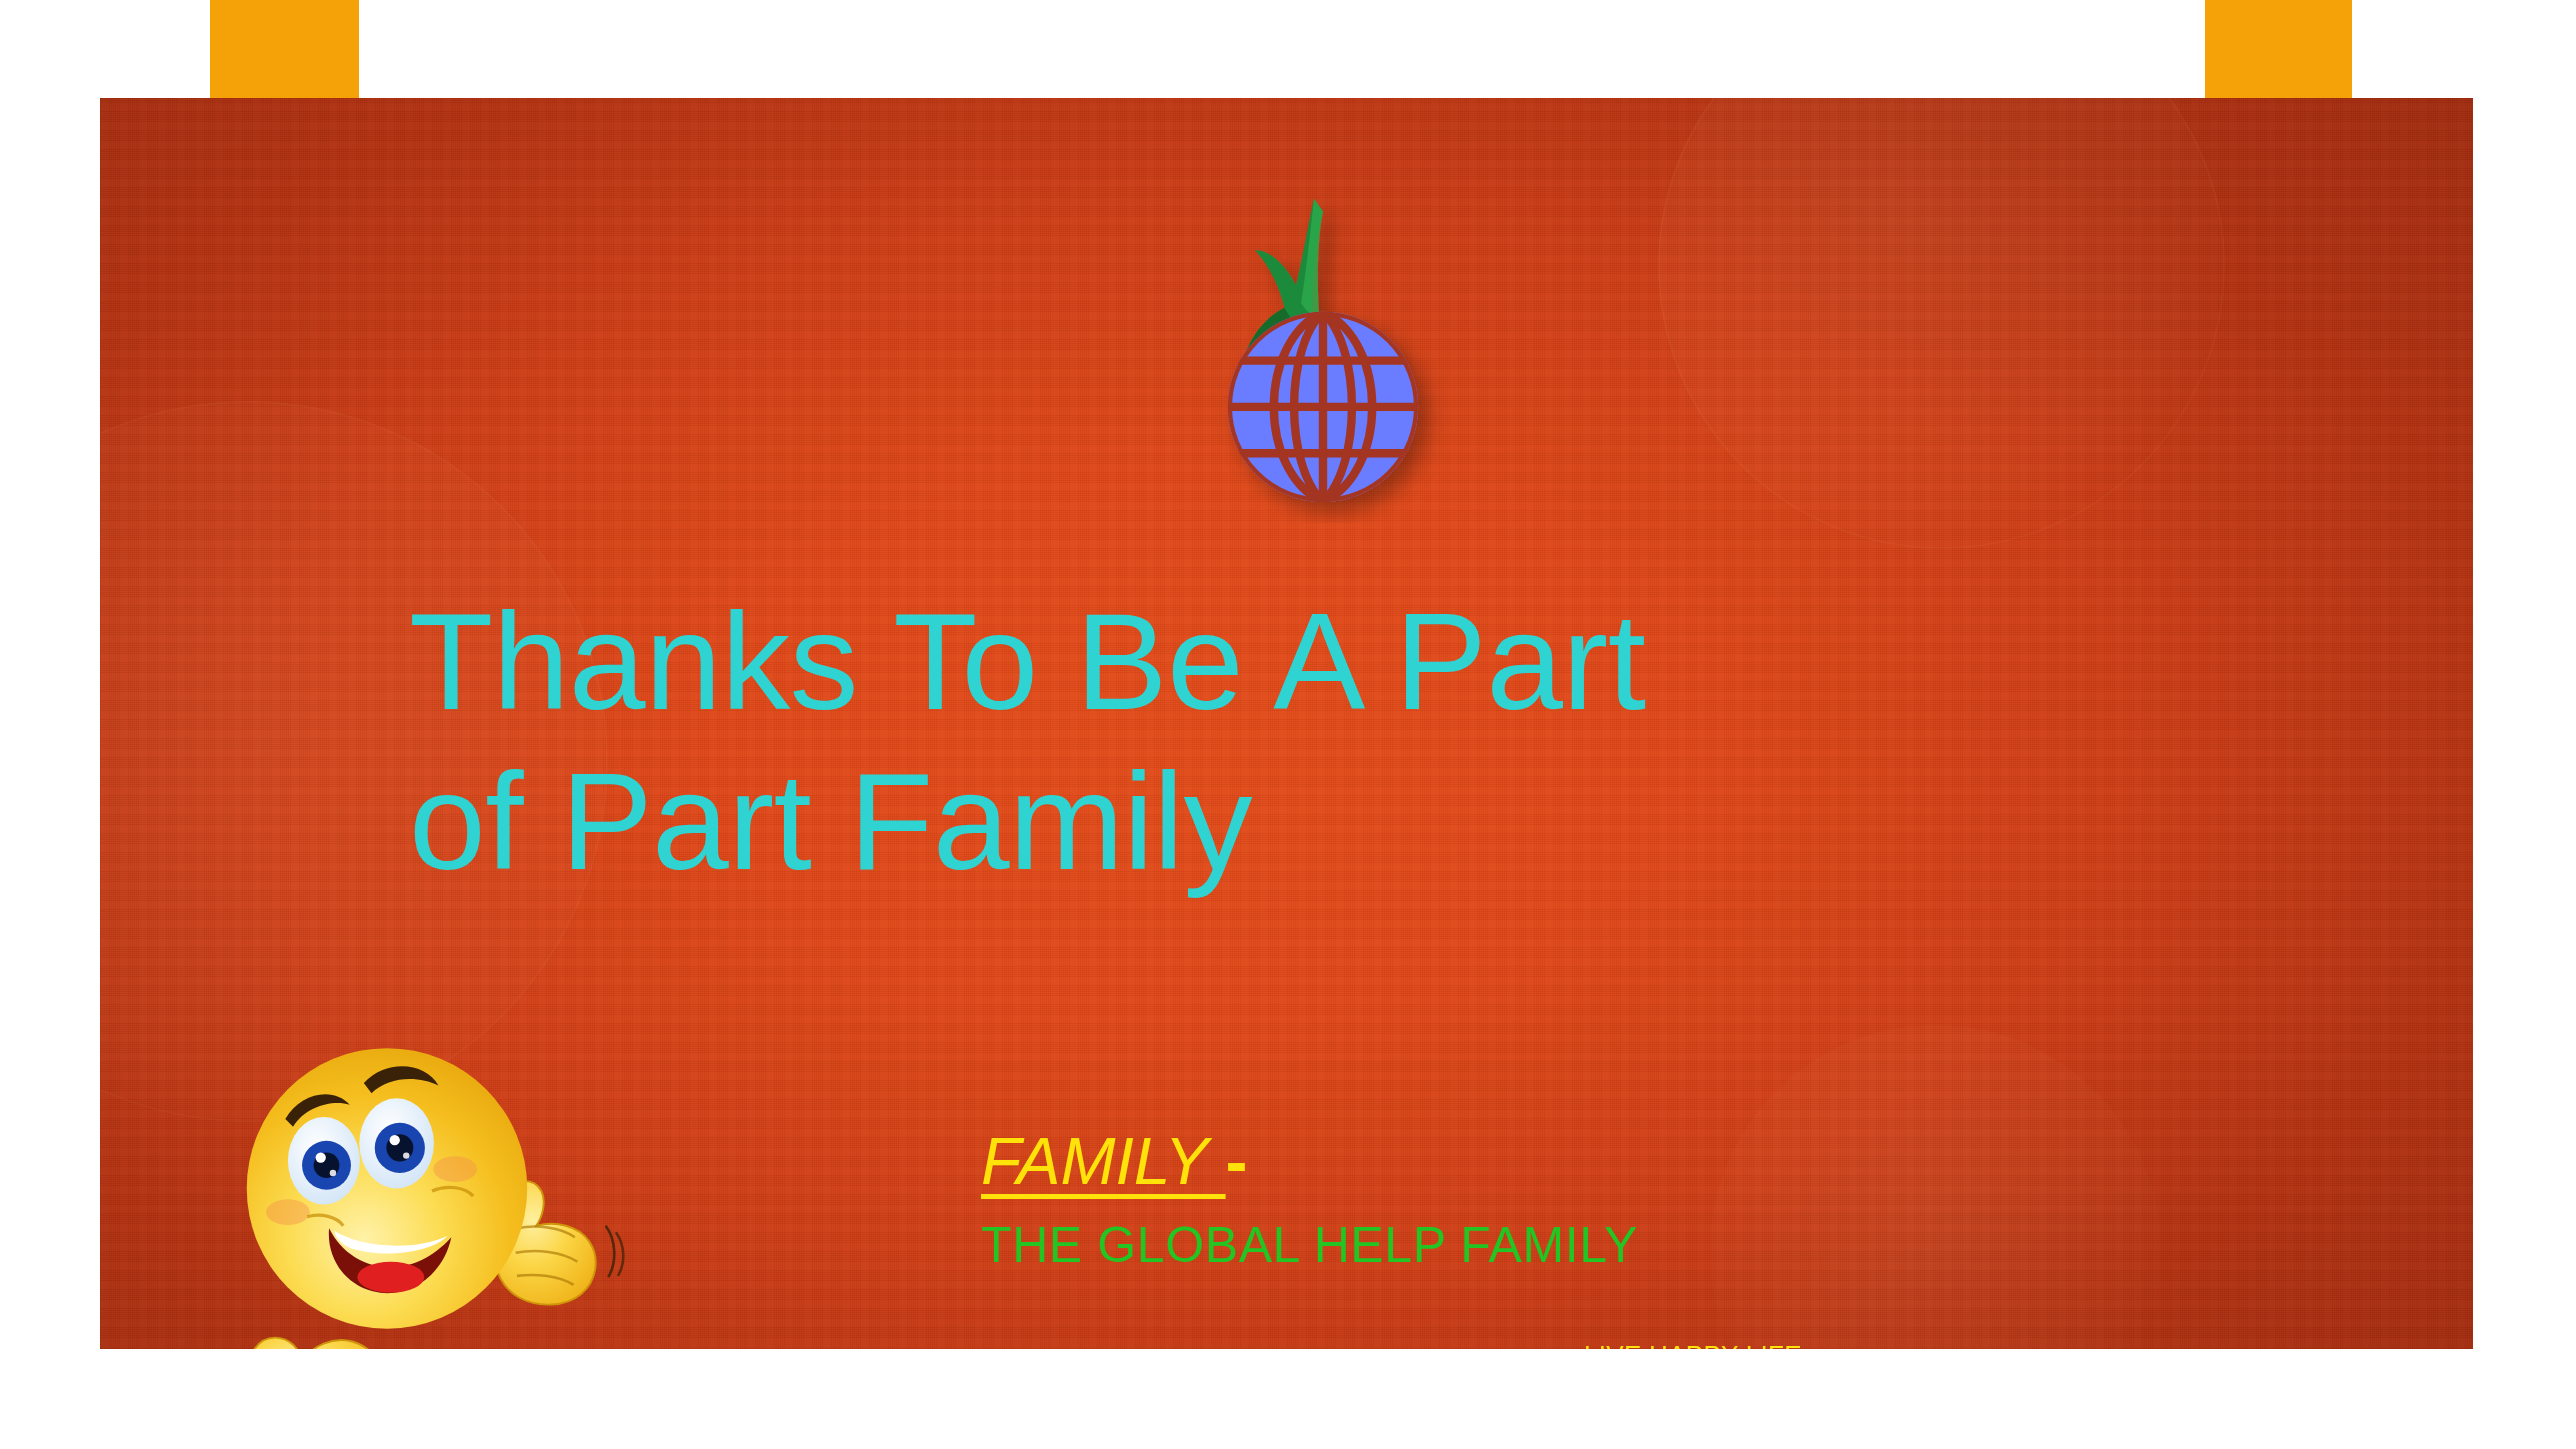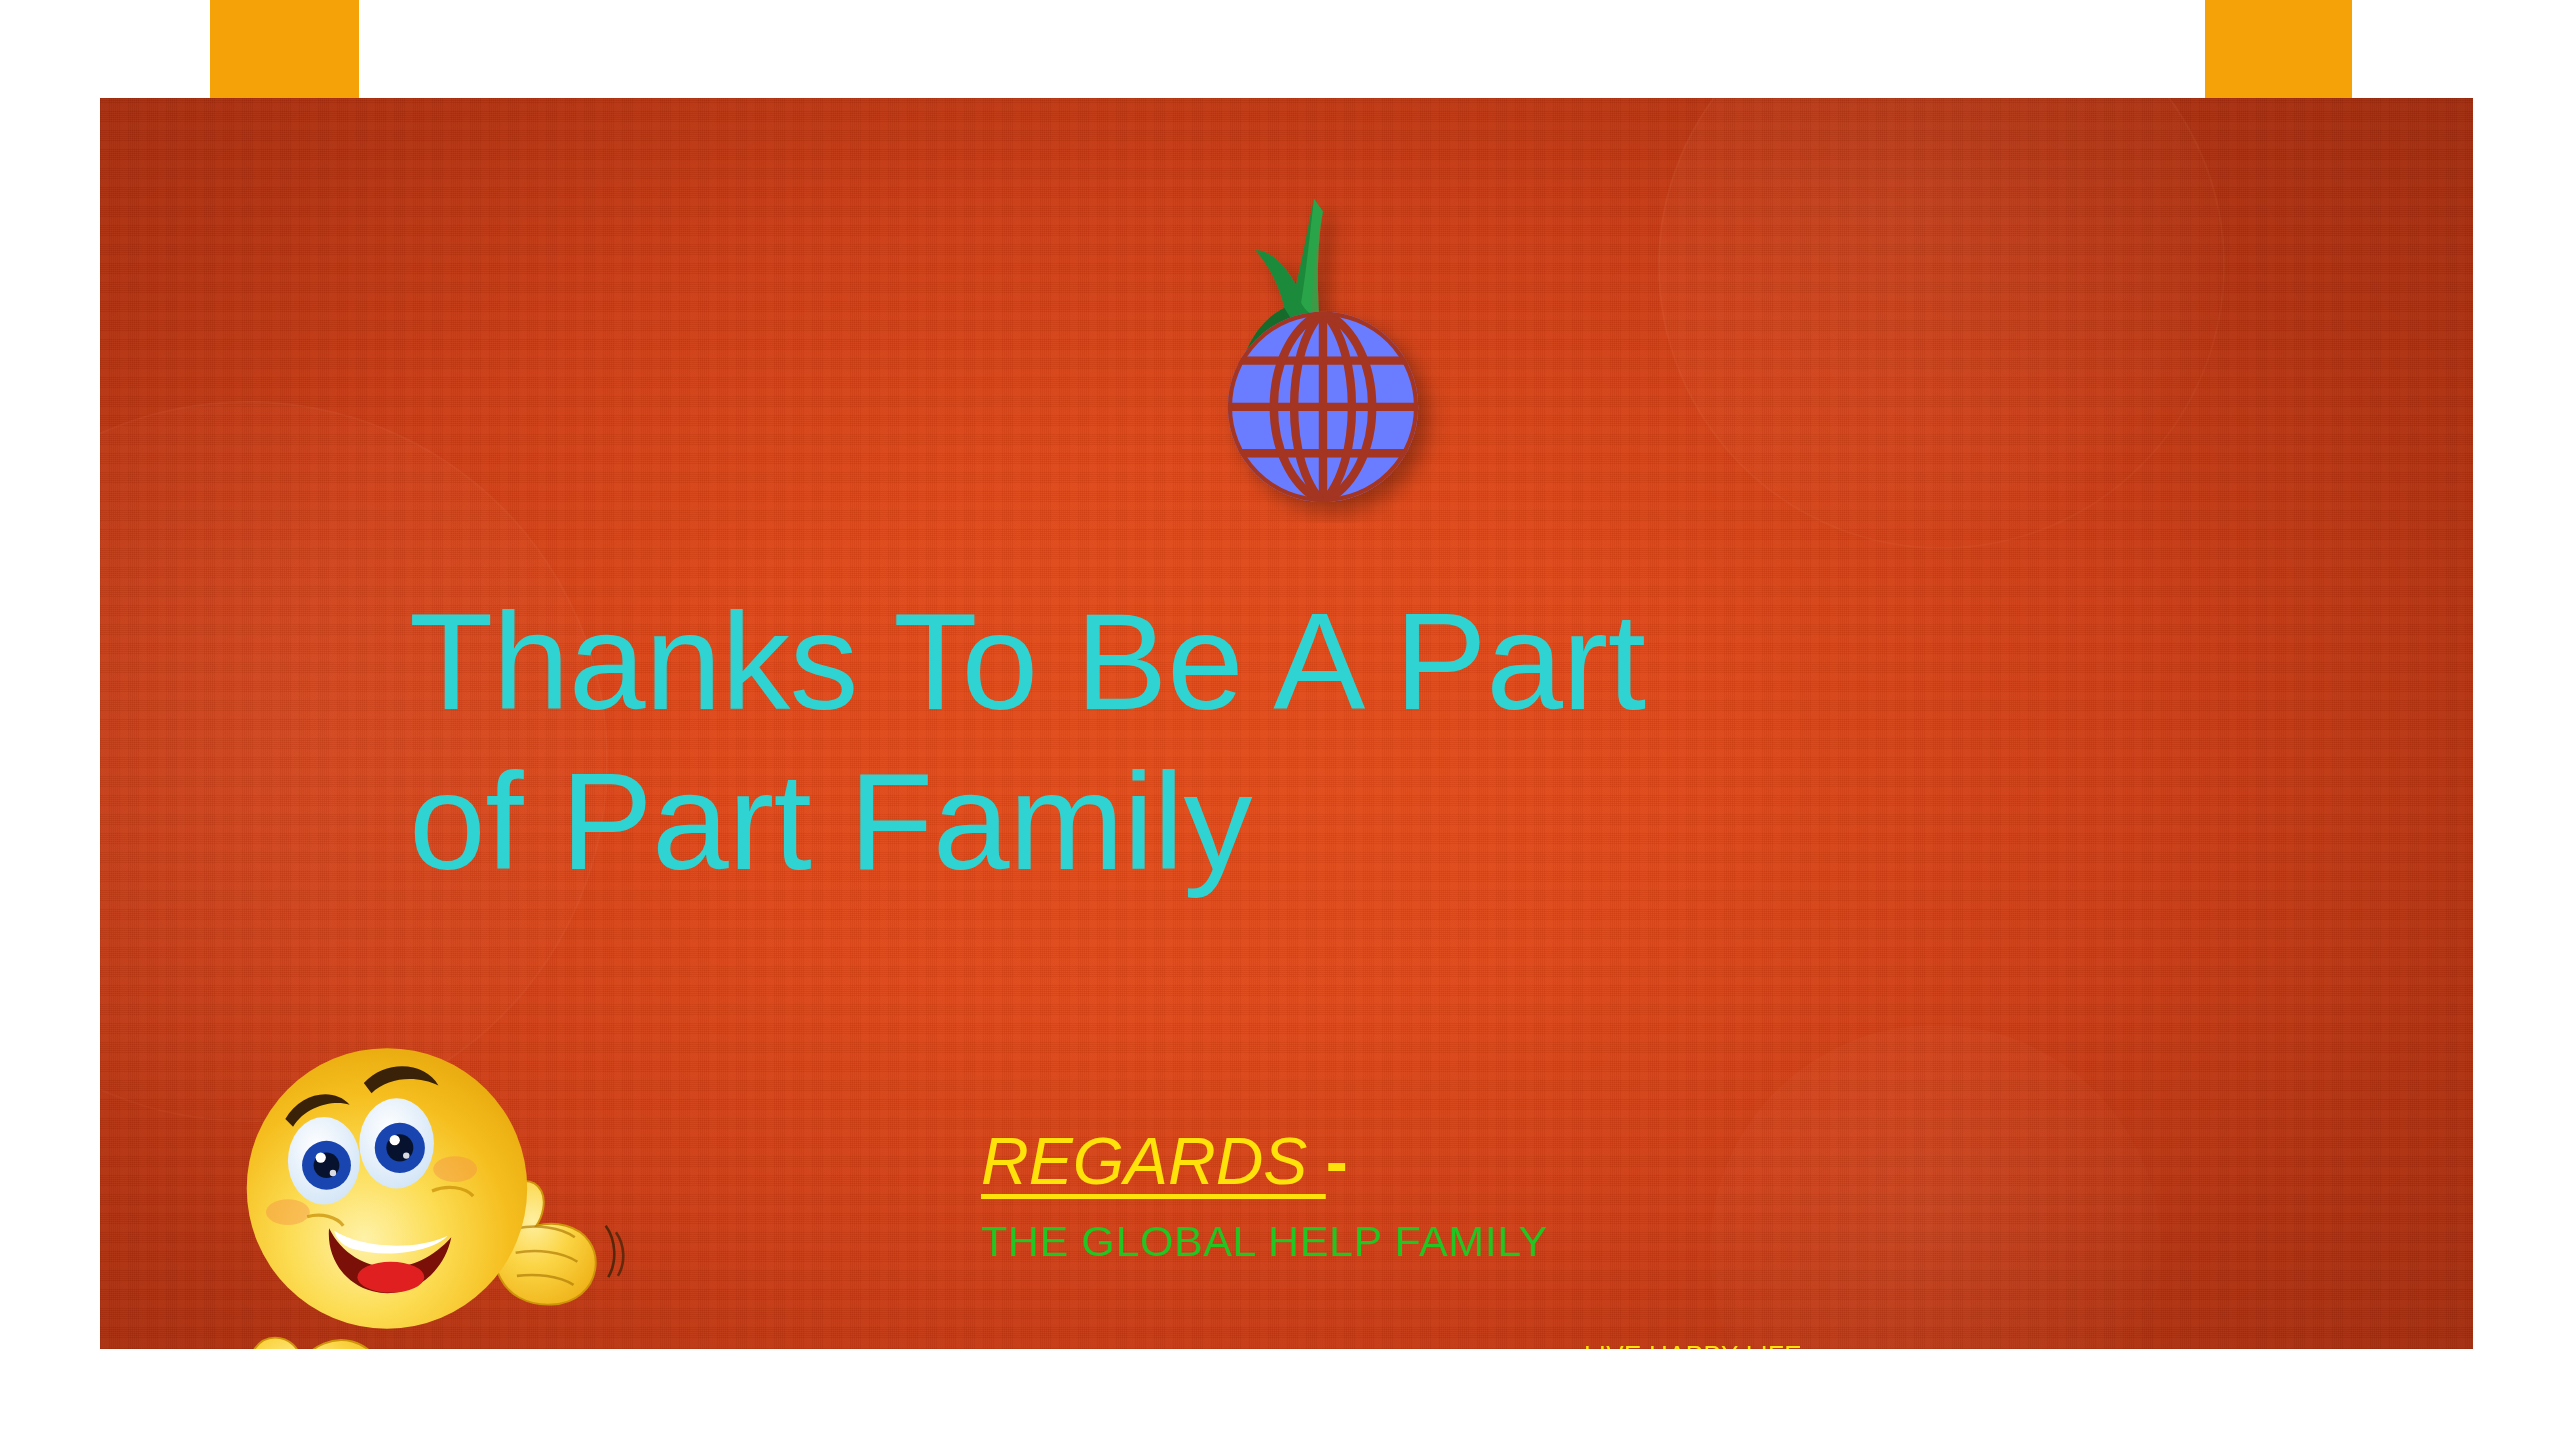--- a/index.html
+++ b/index.html
@@ -111,21 +111,21 @@
     text-decoration-thickness:4.5px;
     text-underline-offset:10.3px;
   }
   #regards-dash {
     color:#FFE20A;
     font-weight:700;
     font-style:normal;
   }
   #org-line {
     color:#22C522;
-    font-size:43px;
+    font-size:50px;
     line-height:1.0;
     white-space:nowrap;
     letter-spacing:0.6px;
   }
   #tagline {
     position:absolute;
     left:1484px; top:1242px;
     color:#FFE20A;
     font-size:26px;
     letter-spacing:0.3px;
@@ -207,21 +207,21 @@
         </g>
       </svg>
     </div>
 
     <div id="title-block">
       <div class="title-line">Thanks To Be A Part</div>
       <div class="title-line">of Part Family</div>
     </div>
 
     <div id="signature-block">
-      <div id="regards-line"><span id="regards-word">REGARDS </span><span id="regards-dash">-</span></div>
+      <div id="regards-line"><span id="regards-word">FAMILY </span><span id="regards-dash">-</span></div>
       <div id="org-line">THE GLOBAL HELP FAMILY</div>
     </div>
 
     <div id="tagline">LIVE HAPPY LIFE</div>
 
     <div id="smiley-graphic">
       <svg viewBox="0 0 640 670" xmlns="http://www.w3.org/2000/svg">
         <defs>
           <radialGradient id="faceGrad" cx="42%" cy="68%" r="72%">
             <stop offset="0%" stop-color="#FFF2A8"></stop>

